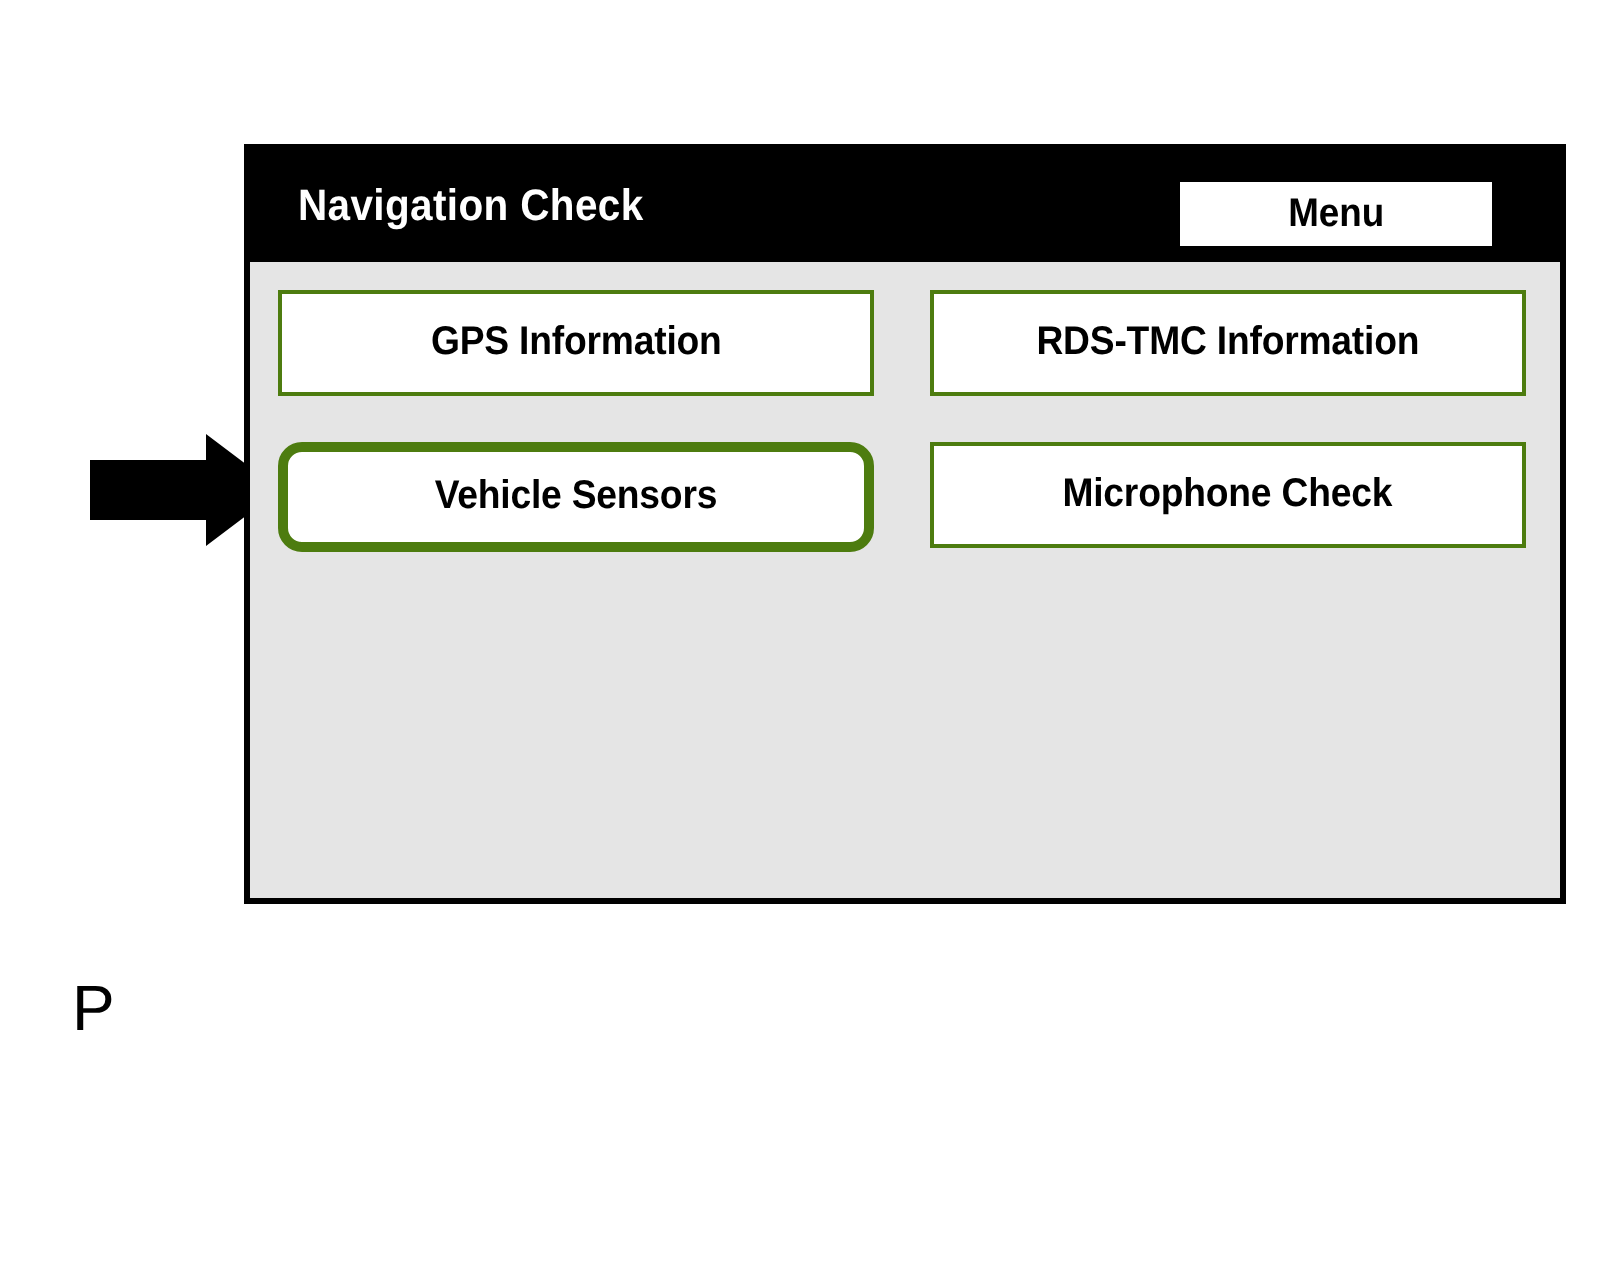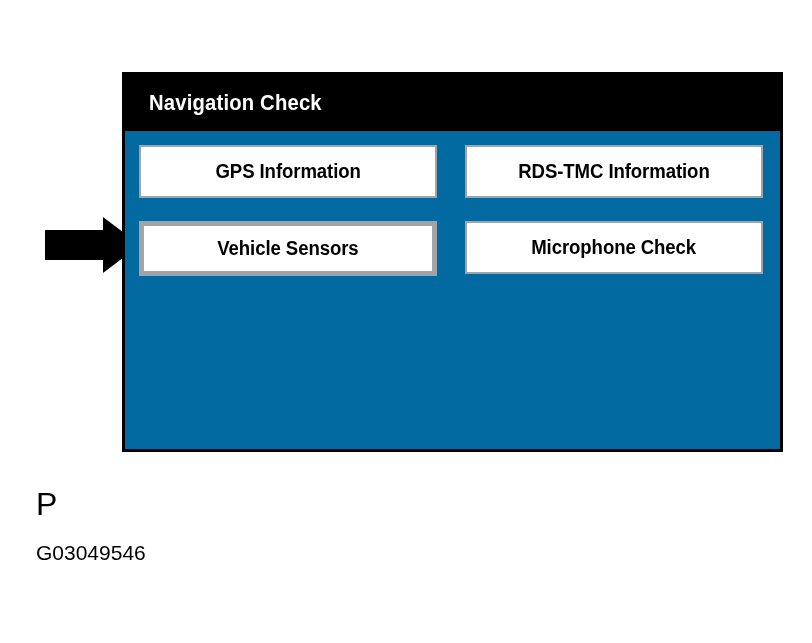--- a/index.html
+++ b/index.html
@@ -15,21 +15,21 @@
     overflow: hidden;
   }
 
   
   #nav-screen {
     position: absolute;
     left: 122px;
     top: 72px;
     width: 661px;
     height: 380px;
-    background: #0369a1;
+    background: #e5e5e5;
     border: 3px solid #000000;
     box-sizing: border-box;
   }
 
   
   #title-bar {
     position: absolute;
     left: 0;
     top: 0;
     right: 0;
@@ -80,31 +80,32 @@
     top: 14px;
     width: 298px;
   }
   #col-left  { left: 14px; }
   #col-right { left: 340px; }
 
   .nav-btn {
     width: 298px;
     height: 53px;
     background: #ffffff;
-    border: 2px solid #a3a3a3;
+    border: 2px solid #4d7c0f;
     box-sizing: border-box;
     display: flex;
     align-items: center;
     justify-content: center;
     margin-bottom: 23px;
     cursor: pointer;
   }
   .nav-btn.selected {
     border-width: 5px;
     height: 55px;
+    border-radius: 12px;
   }
   .nav-btn .btn-label {
     font-size: 20px;
     font-weight: bold;
     color: #000000;
     letter-spacing: -0.1px;
     transform: scaleX(0.93);
     white-space: nowrap;
   }
 
@@ -141,20 +142,23 @@
 <div id="pointer-arrow">
   <svg width="95" height="56" viewBox="0 0 95 56" xmlns="http://www.w3.org/2000/svg">
     <polygon points="0,13 58,13 58,0 95,28 58,56 58,43 0,43" fill="#000000"></polygon>
   </svg>
 </div>
 
 <div id="nav-screen">
 
   <div id="title-bar">
     <div id="title-text">Navigation Check</div>
+    <div id="menu-button">
+      <span>Menu</span>
+    </div>
   </div>
 
   <div id="button-area">
 
     <div id="col-left" class="btn-col">
 
       <div class="nav-btn">
         <span class="btn-label">GPS Information</span>
       </div>
 
@@ -177,14 +181,13 @@
         <span class="btn-label">Microphone Check</span>
       </div>
 
     </div>
 
   </div>
 </div>
 
 <div id="caption-block">
   <div id="caption-letter">P</div>
-  <div id="caption-code">G03049546</div>
 </div>
 
 </body></html>

